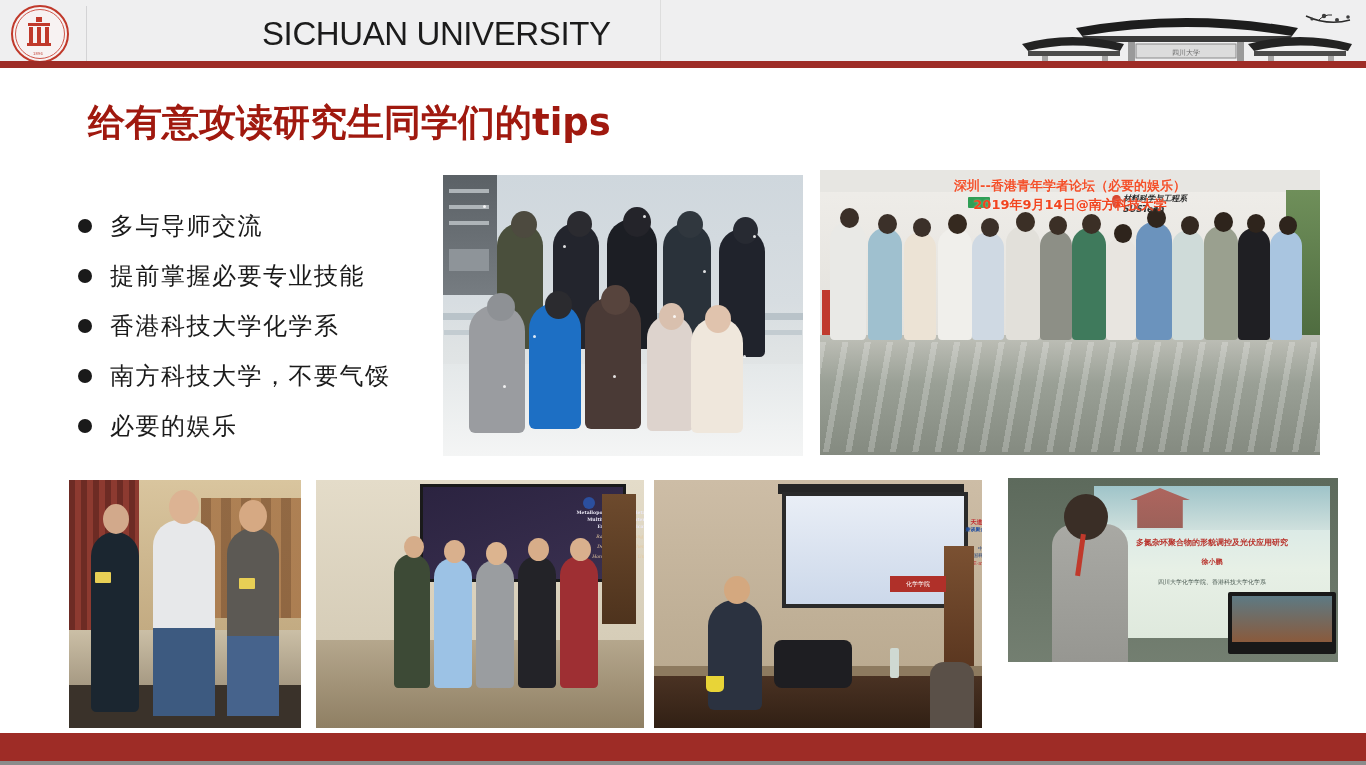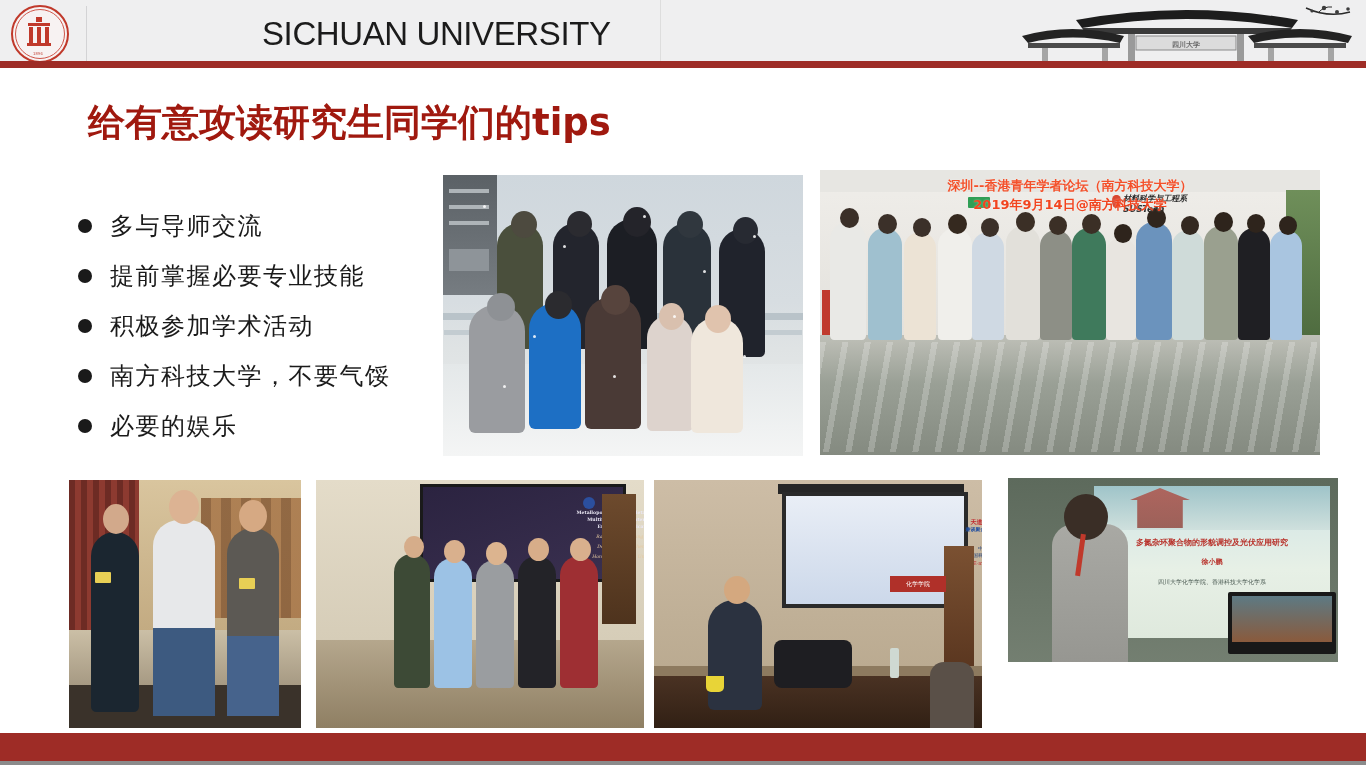--- a/index.html
+++ b/index.html
@@ -98,24 +98,23 @@
   }
   #header-divider2 {
     position: absolute;
     left: 660px; top: 0;
     width: 1px; height: 67px;
     background: #dddddd;
   }
   
   #header-art {
     position: absolute;
-    right: 0; top: 4px;
+    right: 0; top: 12px;
     width: 360px; height: 84px;
     overflow: hidden;
-    font-weight: bold;
   }
   #header-art svg { display: block; }
   #header-redbar {
     position: absolute;
     left: 0; top: 61px;
     width: 1366px; height: 7px;
     background: #9e2c26;
   }
 
   
@@ -413,21 +412,21 @@
   <div class="bullet-row">
     <span class="bullet-dot"></span>
     <span class="bullet-text">多与导师交流</span>
   </div>
   <div class="bullet-row">
     <span class="bullet-dot"></span>
     <span class="bullet-text">提前掌握必要专业技能</span>
   </div>
   <div class="bullet-row">
     <span class="bullet-dot"></span>
-    <span class="bullet-text">积极参加学术活动</span>
+    <span class="bullet-text">香港科技大学化学系</span>
   </div>
   <div class="bullet-row">
     <span class="bullet-dot"></span>
     <span class="bullet-text">南方科技大学，不要气馁</span>
   </div>
   <div class="bullet-row">
     <span class="bullet-dot"></span>
     <span class="bullet-text">必要的娱乐</span>
   </div>
 </div>
@@ -514,21 +513,21 @@
   <div class="person" style="left:352px; top:60px;  width:32px; height:110px; background:#cfdbd9;"></div>
   <div class="p-head" style="left:361px; top:46px;  width:18px; height:19px; background:#332820;"></div>
   <div class="person" style="left:384px; top:56px;  width:34px; height:114px; background:#9aa08f;"></div>
   <div class="p-head" style="left:394px; top:42px;  width:19px; height:20px; background:#2e241c;"></div>
   <div class="person" style="left:418px; top:58px;  width:32px; height:112px; background:#1f1f23;"></div>
   <div class="p-head" style="left:427px; top:44px;  width:18px; height:19px; background:#2e241c;"></div>
   <div class="person" style="left:450px; top:60px;  width:32px; height:110px; background:#a9c5e0;"></div>
   <div class="p-head" style="left:459px; top:46px;  width:18px; height:19px; background:#2e241c;"></div>
 
   <div class="ph-cap" id="sustech-caption">
-    <div>深圳--香港青年学者论坛（南方科技大学）</div>
+    <div>深圳--香港青年学者论坛（必要的娱乐）</div>
     <div class="l2">2019年9月14日@南方科技大学</div>
   </div>
 </div>
 
 <div class="photo" id="photo-badge">
   <div class="bg-wall"></div>
   <div class="bg-chairs"></div>
   <div class="bg-curtain"></div>
   <div class="bg-floor"></div>
   <div class="bg-floor2"></div>

